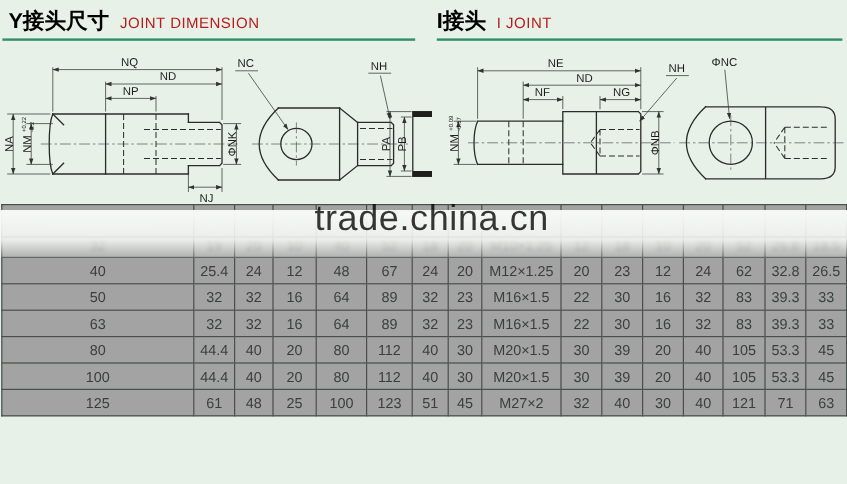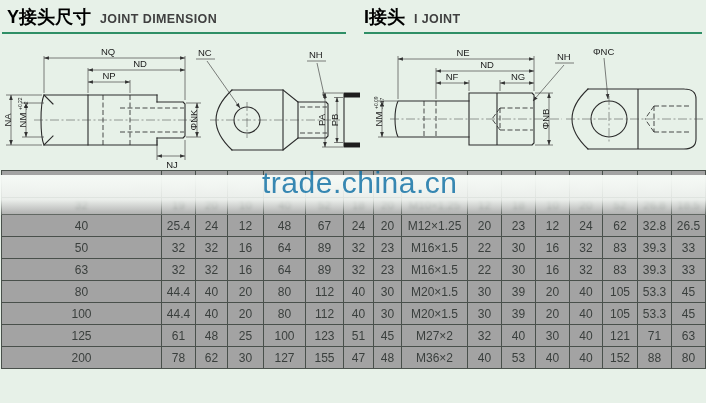--- a/index.html
+++ b/index.html
@@ -1,30 +1,30 @@
 <!DOCTYPE html>
 <html><head>
 <meta charset="utf-8">
 <style>
   html,body{margin:0;padding:0}
   body{width:706px;height:403px;background:#e7f1e8;font-family:"Liberation Sans",sans-serif;position:relative;overflow:hidden}
   .stage{position:absolute;left:0;top:0;width:706px;height:403px}
   .title-row{position:absolute;top:5px;display:flex;align-items:baseline;gap:9px;white-space:nowrap}
   .zh{font-size:18px;font-weight:bold;color:#000000}
-  .en{font-size:12.5px;font-weight:bold;color:#404040;letter-spacing:.4px}
+  .en{font-size:12.5px;font-weight:normal;color:#b91c1c;letter-spacing:.4px}
   .rule{position:absolute;top:32px;height:2px;background:#2f8f66}
   
   table.dims{position:absolute;left:1px;top:170px;border-collapse:collapse;table-layout:fixed;background:#a3a3a3}
   table.dims td{border:1px solid #49504b;font-size:12px;color:#3a3f3d;text-align:center;padding:0;height:21px;line-height:1;overflow:hidden;white-space:nowrap}
   tr.hdr td{height:26px}
   tr.hdr td::after{content:"";display:block;margin:5px auto 0;width:66%;height:9px;background:#b0b8b1;border-radius:5px;filter:blur(3px);opacity:.5}
   tr.blur-row td{height:16px;font-size:11.5px;color:transparent;text-shadow:0 0 3px rgba(88,96,92,.95)}
   .fog{position:absolute;left:0;top:175px;width:706px;height:40px;pointer-events:none;
        background:linear-gradient(180deg,rgba(247,251,247,.97) 10%,rgba(247,251,247,.85) 62%,rgba(247,251,247,.12) 100%)}
-  .watermark{position:absolute;left:262px;top:166px;font-size:30px;font-weight:400;color:#0369a1;opacity:.78;letter-spacing:.5px;filter:blur(.4px);pointer-events:none}
+  .watermark{position:absolute;left:262px;top:166px;font-size:30px;font-weight:400;color:#000000;opacity:.78;letter-spacing:.5px;filter:blur(.4px);pointer-events:none}
   
   svg text{font-family:"Liberation Sans",sans-serif;font-size:9.5px;fill:#1c1c1c}
   svg text.t5{font-size:5px}
   .ol{fill:none;stroke:#2c2c2c;stroke-width:1.1;stroke-linecap:square}
   .thin{stroke:#3c3c3c;stroke-width:.65;fill:none}
   .dim{stroke:#3c3c3c;stroke-width:.65;fill:none}
   .dash{stroke:#2c2c2c;stroke-width:.85;fill:none;stroke-dasharray:5 2.5}
   .cl{stroke:#4a4a4a;stroke-width:.55;fill:none;stroke-dasharray:9 2.5 2 2.5}
   .band{fill:#1e1e1e;stroke:none}
 </style>
@@ -309,38 +309,20 @@
           <td>45</td>
           <td>M27×2</td>
           <td>32</td>
           <td>40</td>
           <td>30</td>
           <td>40</td>
           <td>121</td>
           <td>71</td>
           <td>63</td>
         </tr>
-        <tr>
-          <td>200</td>
-          <td>78</td>
-          <td>62</td>
-          <td>30</td>
-          <td>127</td>
-          <td>155</td>
-          <td>47</td>
-          <td>48</td>
-          <td>M36×2</td>
-          <td>40</td>
-          <td>53</td>
-          <td>40</td>
-          <td>40</td>
-          <td>152</td>
-          <td>88</td>
-          <td>80</td>
-        </tr>
       </tbody>
     </table>
 
   <div class="fog"></div>
 
   <div class="watermark">trade.china.cn</div>
 
 </div>
 
 </body></html>

